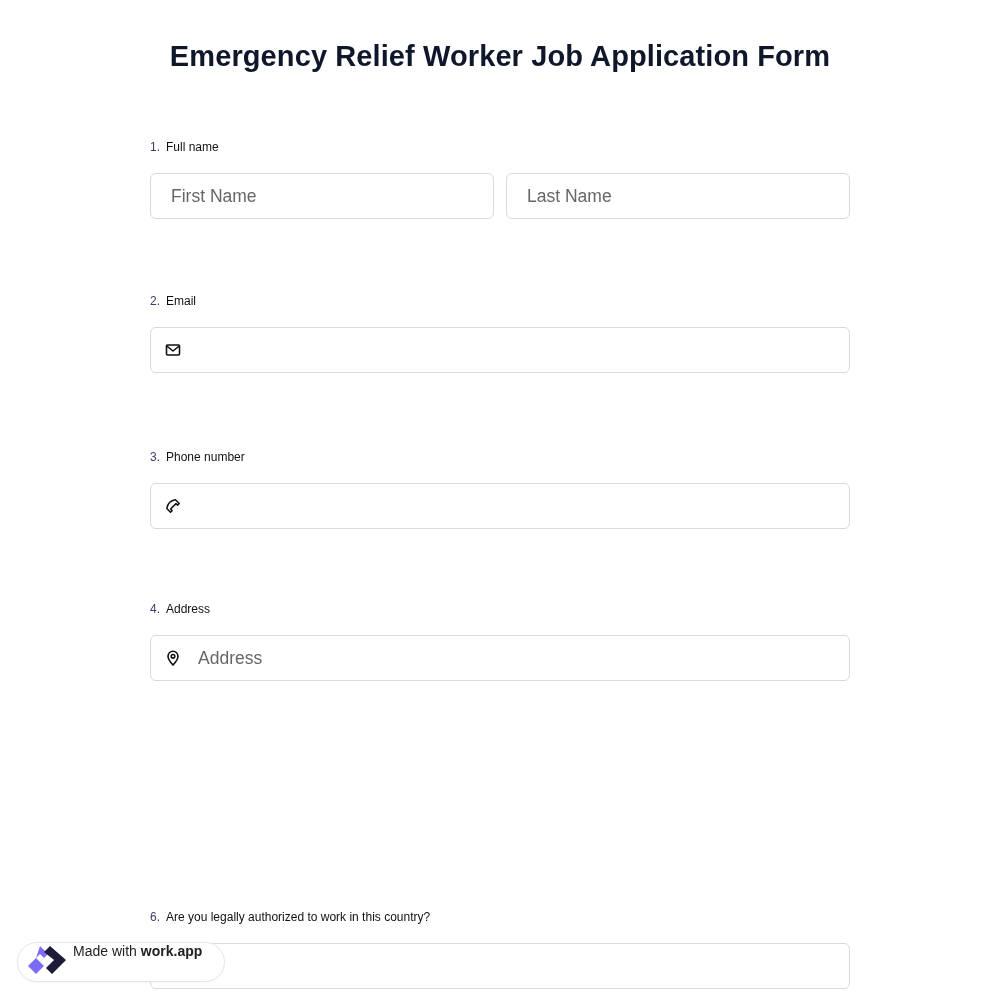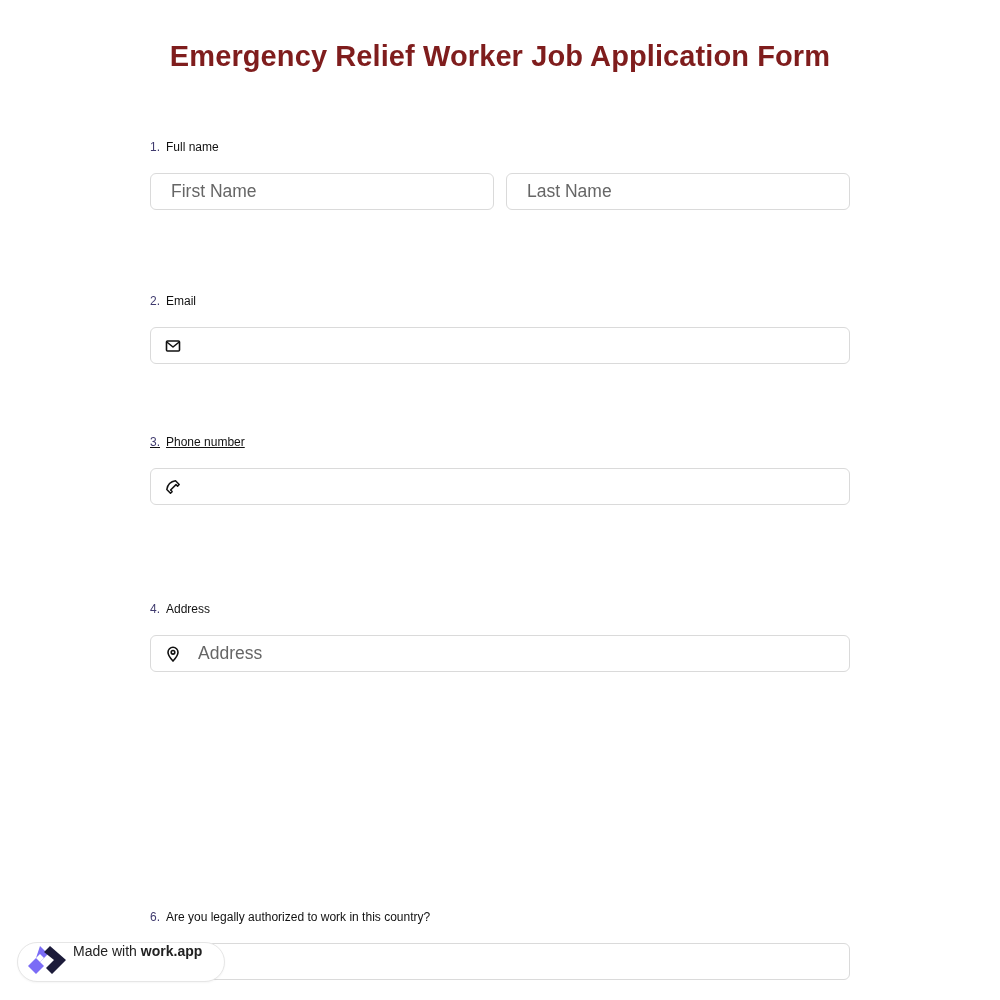--- a/index.html
+++ b/index.html
@@ -2,29 +2,29 @@
 <html><head>
 <meta charset="utf-8">
 <style>
   html, body { margin: 0; padding: 0; background: #ffffff; }
   body {
     width: 1000px; height: 1000px; overflow: hidden; position: relative;
     font-family: "Liberation Sans", "DejaVu Sans", sans-serif; color: #111111;
   }
   .title {
     position: absolute; top: 36px; left: 0; width: 1000px; text-align: center;
-    font-size: 29px; font-weight: 700; letter-spacing: 0.1px; color: #7f1d1d;
+    font-size: 29px; font-weight: 700; letter-spacing: 0.1px; color: #0f172a;
     margin: 0; line-height: 40px;
   }
   .question { position: absolute; left: 150px; width: 700px; }
   .q-label { font-size: 12px; line-height: 24px; height: 24px; color: #111; }
   .q-num { color: #3f3a6e; margin-right: 6px; }
   .inputs-row { display: flex; gap: 12px; margin-top: 14px; }
   .field {
-    box-sizing: border-box; height: 37px; border: 1px solid #dadada; border-radius: 6px;
+    box-sizing: border-box; height: 46px; border: 1px solid #dadada; border-radius: 6px;
     background: #fff; display: flex; align-items: center; padding: 0 20px;
     font-size: 17.5px; color: #666; flex: 1;
   }
   .field.with-icon { padding-left: 14px; }
   .field .icon { width: 16px; height: 16px; display: inline-flex; align-items: center; justify-content: center; margin-right: 17px; color: #111; }
   .field .icon svg { width: 16px; height: 16px; }
   .placeholder { color: #666; }
   .badge {
     position: absolute; left: 17px; top: 942px; height: 40px; width: 208px; box-sizing: border-box;
     border: 1px solid #e6e6e6; border-radius: 22px; background: #fff;
@@ -63,21 +63,21 @@
         <svg viewBox="0 0 16 16" fill="none" stroke="#111" stroke-width="1.6" stroke-linejoin="round">
             <rect x="1.5" y="3" width="13" height="10" rx="1"></rect>
             <path d="M1.8 4 L8 9 L14.2 4"></path>
           </svg>
       </span>
       <span class="placeholder"></span>
     </div>
   </div>
 </div>
 
-<div class="question" style="top:430px;text-decoration:underline;">
+<div class="question" style="top:445px;">
   <div class="q-label">
     <span class="q-num">3.</span><span>Phone number</span>
   </div>
   <div class="inputs-row">
     <div class="field with-icon">
       <span class="icon">
         <svg viewBox="0 0 16 16" fill="none" stroke="#111" stroke-width="1.5" stroke-linejoin="round" stroke-linecap="round">
             <path d="M10.5 1.8 L14.2 5.5 L12.6 7.1 L11 5.6 L5.6 11 L7.1 12.6 L5.5 14.2 L1.8 10.5 C2.5 6 6 2.5 10.5 1.8 Z"></path>
           </svg>
       </span>

